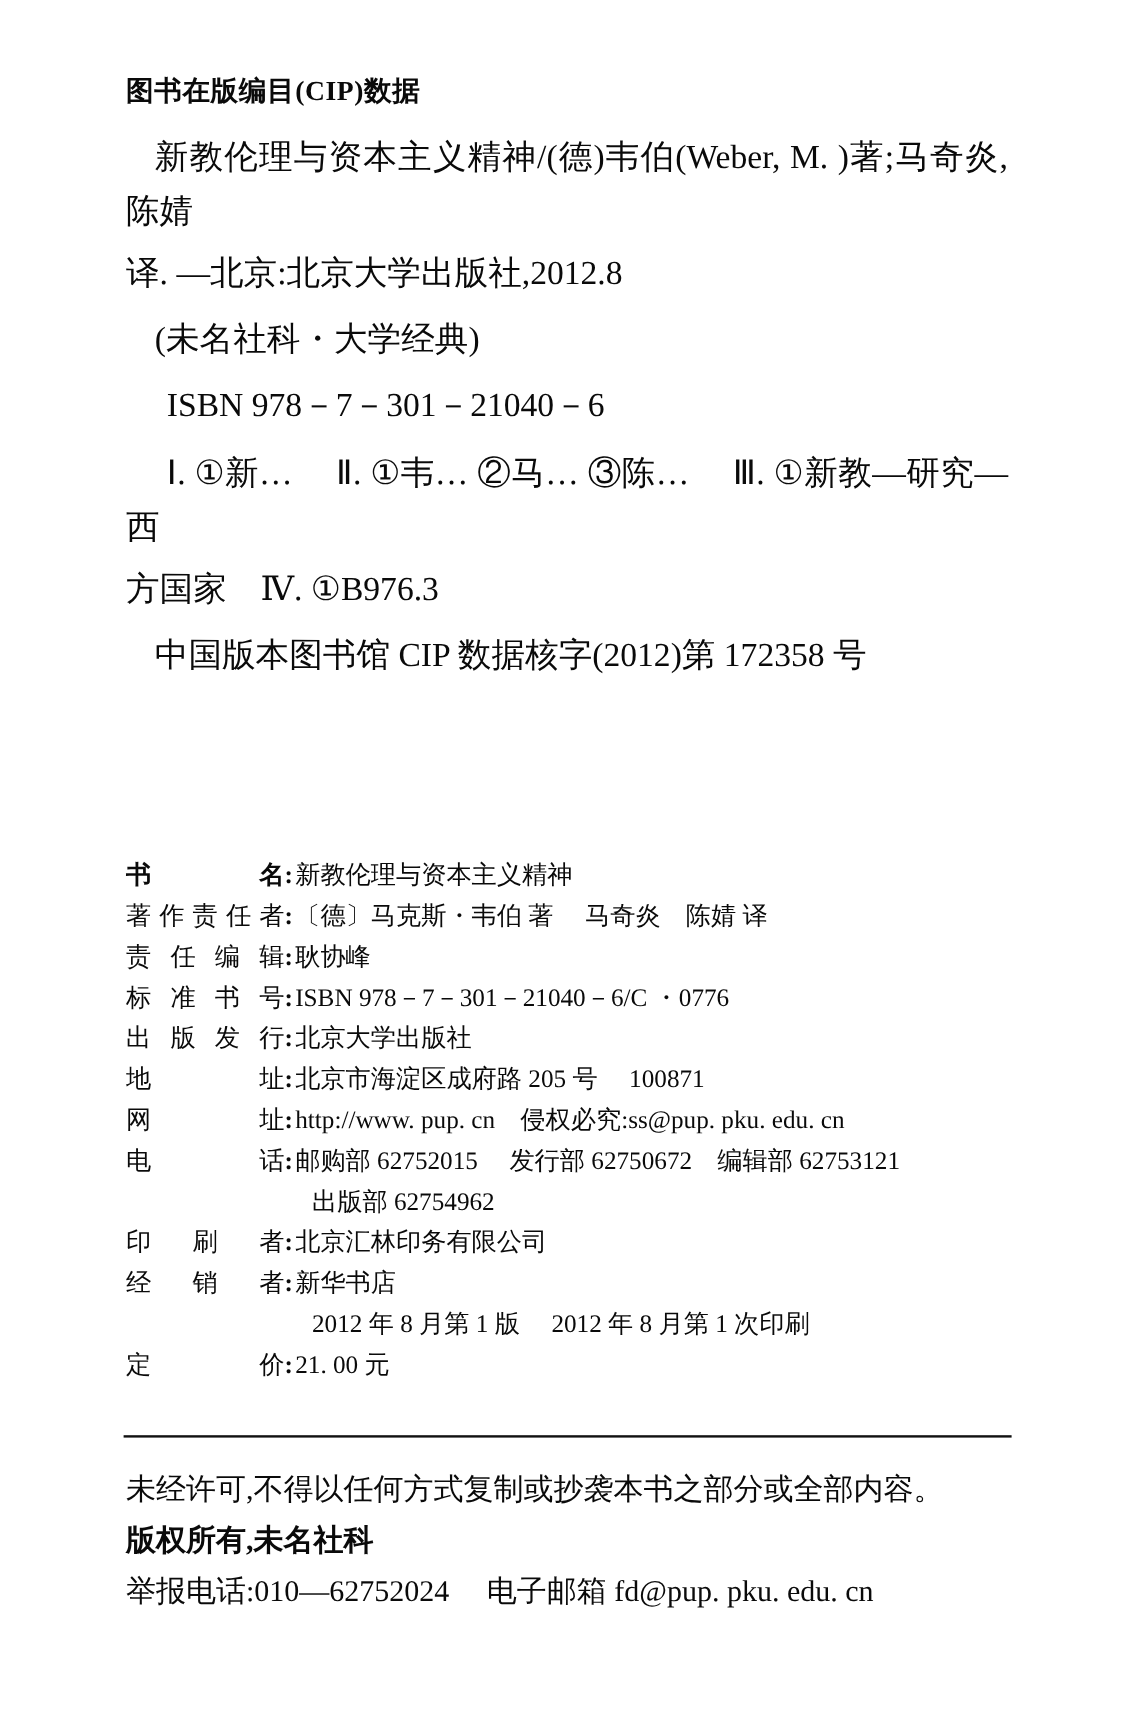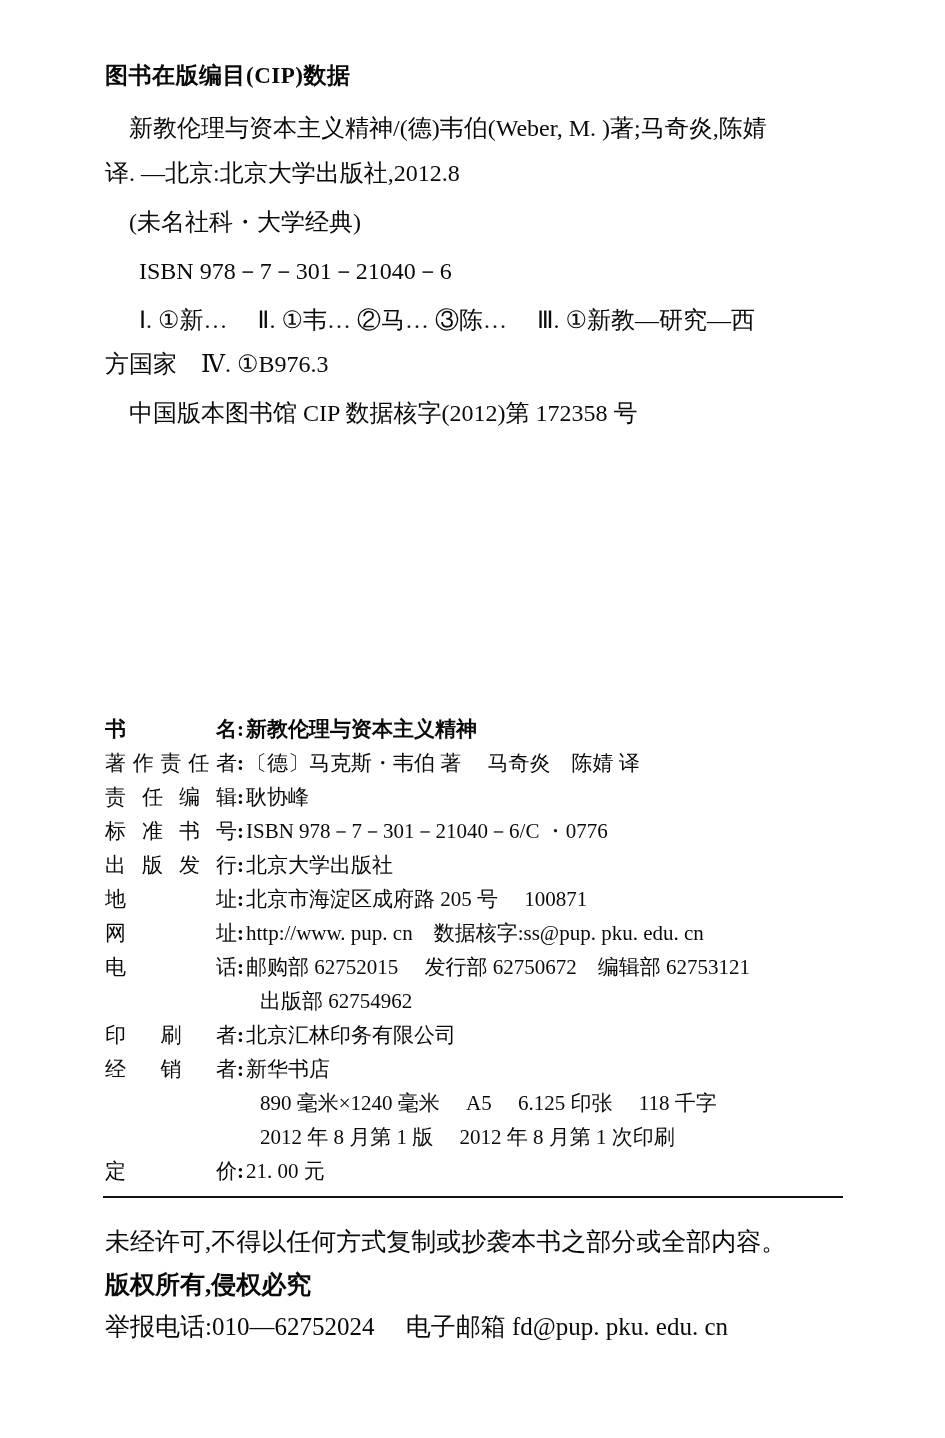--- a/index.html
+++ b/index.html
@@ -23,21 +23,21 @@
   }
 
   
   .cip-heading {
     font-weight: bold;
     font-size: 23px;
     letter-spacing: 0.5px;
     margin: 0 0 18px 0;
   }
   .cip-par {
-    font-size: 24px;
+    font-size: 28px;
     line-height: 1.62;
     margin: 0 0 6px 0;
     text-align: justify;
   }
   .indent1 {
     text-indent: 24px;
   }
   .indent2 {
     text-indent: 34px;
   }
@@ -75,21 +75,21 @@
   }
   .colon {
     flex: 0 0 auto;
     font-weight: bold;
   }
   .val {
     flex: 1 1 auto;
     padding-left: 2px;
   }
   .val.bold {
-    font-weight: bold;
+    font-weight: normal;
   }
   .row.cont .lbl {
     visibility: hidden;
   }
 
   
   .divider {
     position: absolute;
     left: 103px;
     top: 1196px;
@@ -182,21 +182,21 @@
         </div>
         <div class="colon">:</div>
         <div class="val">北京市海淀区成府路 205 号　 100871</div>
       </div>
       <div class="row">
         <div class="lbl plain">
           <span>网</span>
           <span>址</span>
         </div>
         <div class="colon">:</div>
-        <div class="val">http://www. pup. cn　数据核字:ss@pup. pku. edu. cn</div>
+        <div class="val">http://www. pup. cn　侵权必究:ss@pup. pku. edu. cn</div>
       </div>
       <div class="row">
         <div class="lbl plain">
           <span>电</span>
           <span>话</span>
         </div>
         <div class="colon">:</div>
         <div class="val">邮购部 62752015　 发行部 62750672　编辑部 62753121</div>
       </div>
       <div class="row cont">
@@ -222,40 +222,33 @@
           <span>者</span>
         </div>
         <div class="colon">:</div>
         <div class="val">新华书店</div>
       </div>
       <div class="row cont">
         <div class="lbl plain">
           <span>　</span>
         </div>
         <div class="colon" style="visibility: hidden;">　</div>
-        <div class="val">890 毫米×1240 毫米　 A5　 6.125 印张　 118 千字</div>
-      </div>
-      <div class="row cont">
-        <div class="lbl plain">
-          <span>　</span>
-        </div>
-        <div class="colon" style="visibility: hidden;">　</div>
         <div class="val">2012 年 8 月第 1 版　 2012 年 8 月第 1 次印刷</div>
       </div>
       <div class="row">
         <div class="lbl plain">
           <span>定</span>
           <span>价</span>
         </div>
         <div class="colon">:</div>
         <div class="val">21. 00 元</div>
       </div>
     </div>
 
   <div class="divider"></div>
 
   <div class="footer">
     <div>未经许可,不得以任何方式复制或抄袭本书之部分或全部内容。</div>
-    <div class="bold">版权所有,侵权必究</div>
+    <div class="bold">版权所有,未名社科</div>
     <div>举报电话:010—62752024　 电子邮箱 fd@pup. pku. edu. cn</div>
   </div>
 
 </div>
 
 </body></html>

